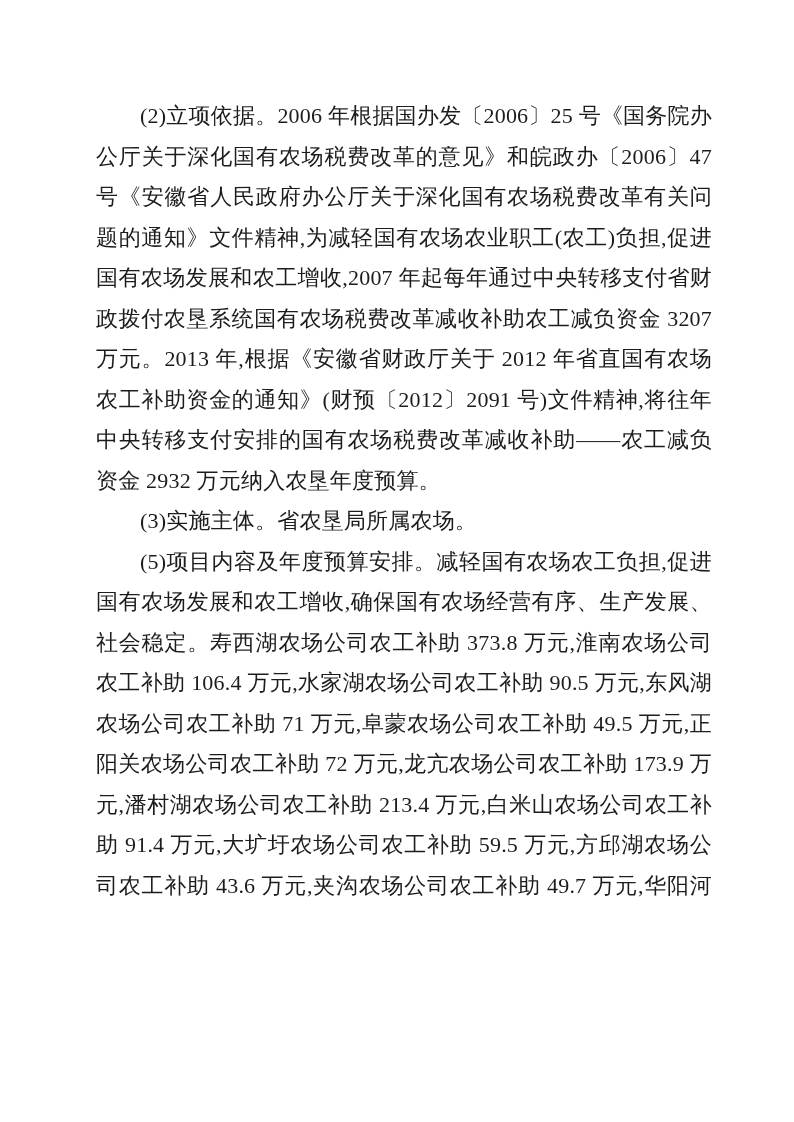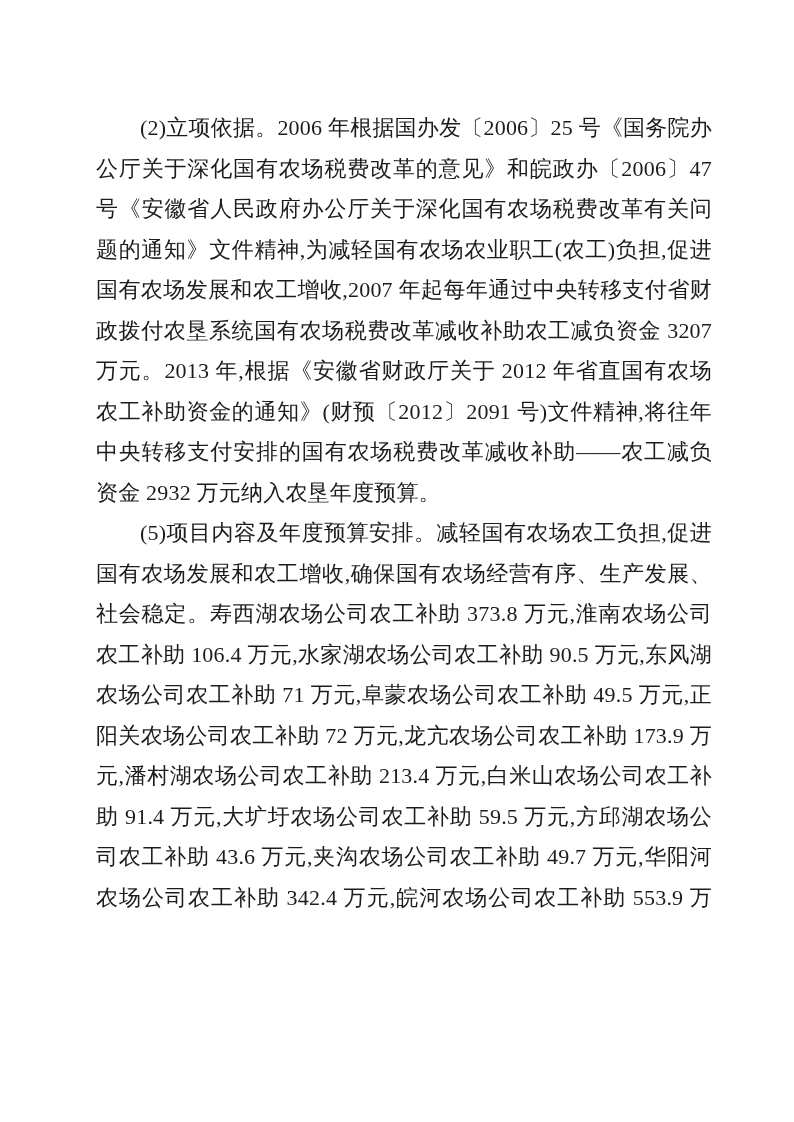--- a/index.html
+++ b/index.html
@@ -8,21 +8,20 @@
     background: #ffffff;
   }
   .page {
     position: relative;
     width: 794px;
     height: 906px;
     background: #ffffff;
     overflow: hidden;
     font-family: "Liberation Serif", "DejaVu Serif", serif;
     color: #1c1c1c;
-    margin-top: 12px;
   }
   .content {
     position: absolute;
     top: 96px;
     left: 96px;
     width: 616px;
   }
   .para {
     margin: 0;
     font-size: 22px;
@@ -45,16 +44,17 @@
     color: #1c1c1c;
     font-family: "Liberation Serif", "DejaVu Serif", serif;
   }
 </style>
 </head>
 <body>
 
 <div class="page">
   <div class="content">
     <p class="para">(2)立项依据。2006 年根据国办发〔2006〕25 号《国务院办公厅关于深化国有农场税费改革的意见》和皖政办〔2006〕47 号《安徽省人民政府办公厅关于深化国有农场税费改革有关问题的通知》文件精神,为减轻国有农场农业职工(农工)负担,促进国有农场发展和农工增收,2007 年起每年通过中央转移支付省财政拨付农垦系统国有农场税费改革减收补助农工减负资金 3207 万元。2013 年,根据《安徽省财政厅关于 2012 年省直国有农场农工补助资金的通知》(财预〔2012〕2091 号)文件精神,将往年中央转移支付安排的国有农场税费改革减收补助——农工减负资金 2932 万元纳入农垦年度预算。</p>
+    <p class="para">(3)实施主体。省农垦局所属农场。</p>
     <p class="para">(5)项目内容及年度预算安排。减轻国有农场农工负担,促进国有农场发展和农工增收,确保国有农场经营有序、生产发展、社会稳定。寿西湖农场公司农工补助 373.8 万元,淮南农场公司农工补助 106.4 万元,水家湖农场公司农工补助 90.5 万元,东风湖农场公司农工补助 71 万元,阜蒙农场公司农工补助 49.5 万元,正阳关农场公司农工补助 72 万元,龙亢农场公司农工补助 173.9 万元,潘村湖农场公司农工补助 213.4 万元,白米山农场公司农工补助 91.4 万元,大圹圩农场公司农工补助 59.5 万元,方邱湖农场公司农工补助 43.6 万元,夹沟农场公司农工补助 49.7 万元,华阳河农场公司农工补助 342.4 万元,皖河农场公司农工补助 553.9 万元,十字铺茶场公司农工补助 247.6 万元,敬亭山茶场</p>
   </div>
   <div class="page-number">41</div>
 </div>
 
 </body></html>

